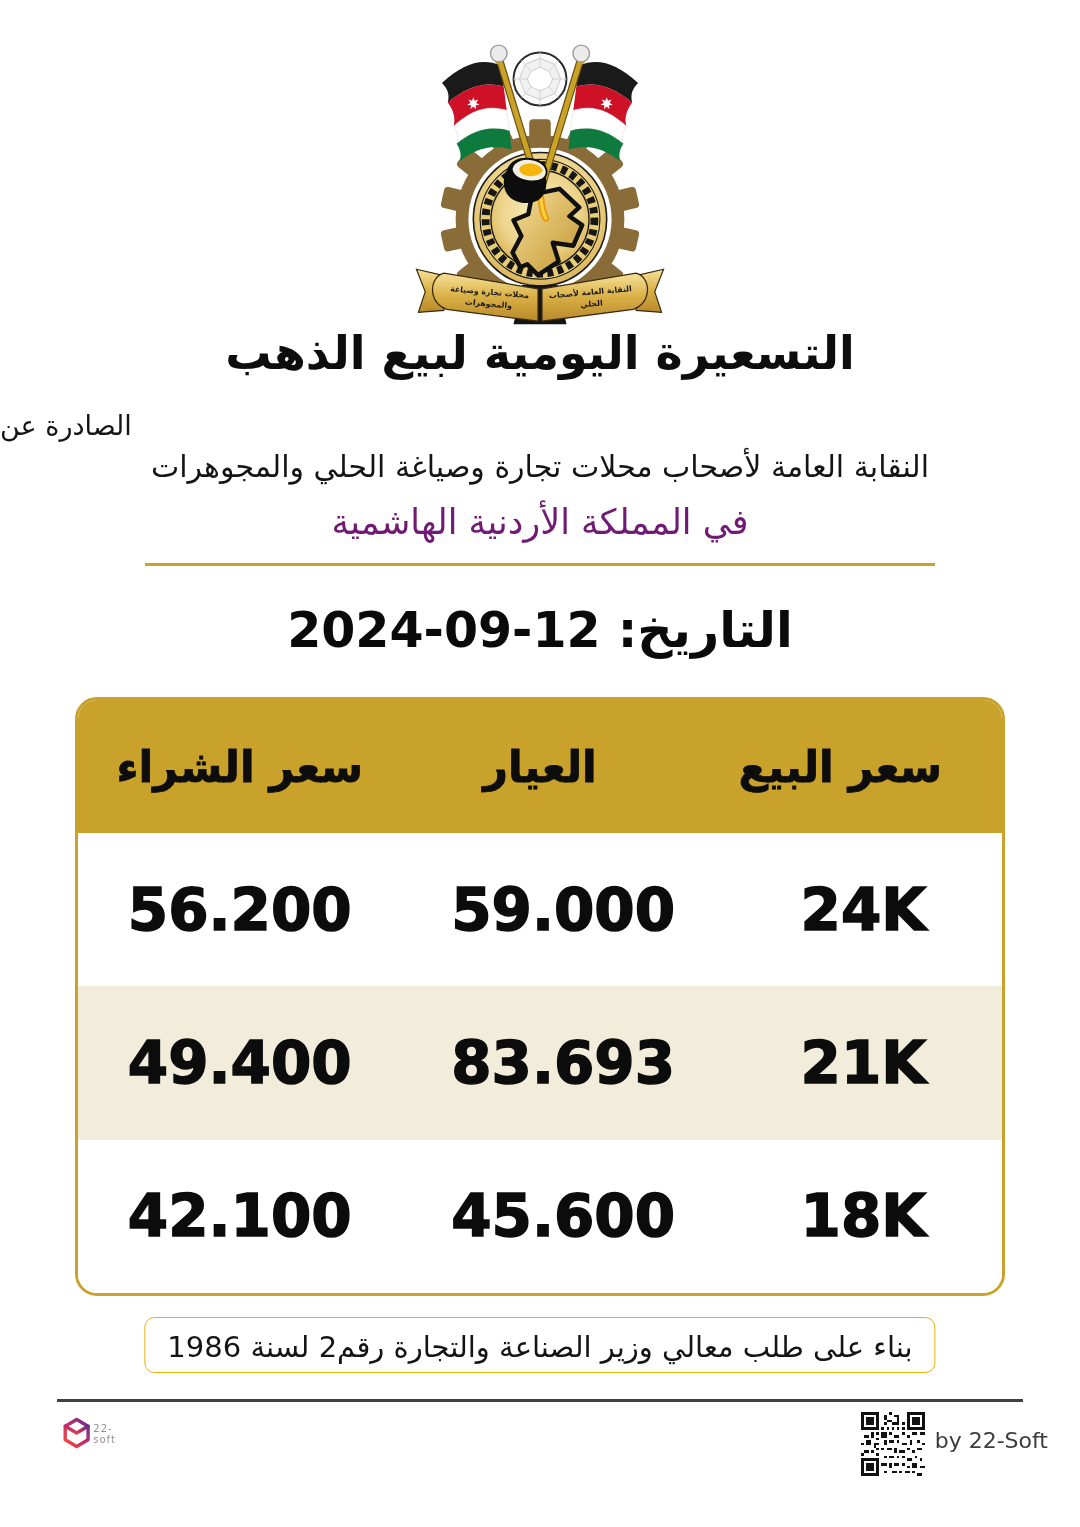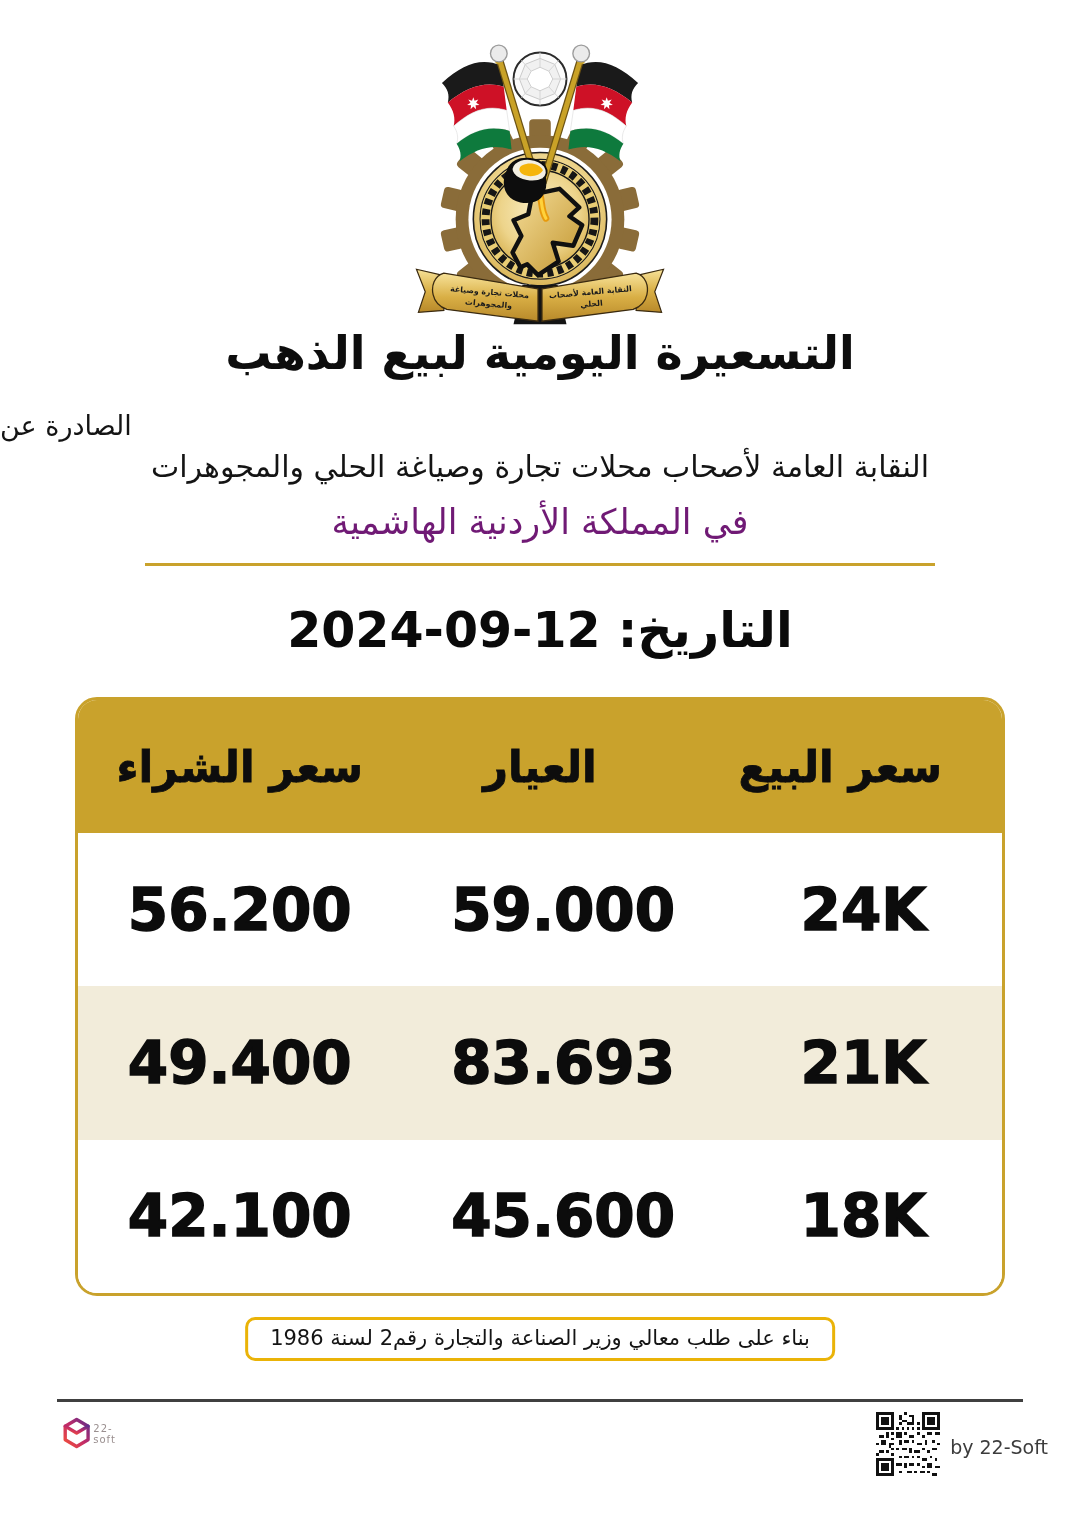--- a/index.html
+++ b/index.html
@@ -41,33 +41,33 @@
   .pt-row.alt { background:#F2ECDA; }
   .pt-cell    { text-align:center; }
   .c-karat    { flex:0 0 30%; }
   .c-sell     { flex:0 0 35%; }
   .c-buy      { flex:0 0 35%; }
   .num        { letter-spacing:0px; -webkit-text-stroke:1.5px #0c0c0c; }
   .pt-header .pt-cell { -webkit-text-stroke:0.8px #0d0d0d; }
 
   
   .note-box { position:absolute; top:1317px; left:50%; transform:translateX(-50%);
-              border:3px solid #eab308; border-radius:10px; padding:6px 22px 8px;
-              font-size:21px; color:#141414; white-space:nowrap; background:#fff; }
+              border:1px solid #eab308; border-radius:10px; padding:12px 22px 8px;
+              font-size:29px; color:#141414; white-space:nowrap; background:#fff; }
 
   
   .separator { position:absolute; top:1399px; left:57px; width:966px; height:3px; background:#404040; }
 
   .brand-left { position:absolute; top:1414px; left:60px; width:70px; direction:ltr;
                 display:flex; flex-direction:row; align-items:center; }
   .brand-left .label { margin-top:2px; font-size:10px; color:#9a8f8f; letter-spacing:1px; }
 
   .brand-right { position:absolute; top:1412px; right:32px; direction:ltr;
                  display:flex; align-items:flex-start; gap:10px; }
-  .brand-right .label { margin-top:24px; font-size:19px; color:#3c3c3c; }
+  .brand-right .label { margin-top:16px; font-size:22px; color:#3c3c3c; }
 </style>
 </head>
 <body>
 
 <div class="page">
 
   <div class="emblem-wrap">
     <svg viewBox="0 0 260 310" width="256" height="304">
       <defs>
         <radialGradient id="medGrad" cx="50%" cy="42%" r="65%">

